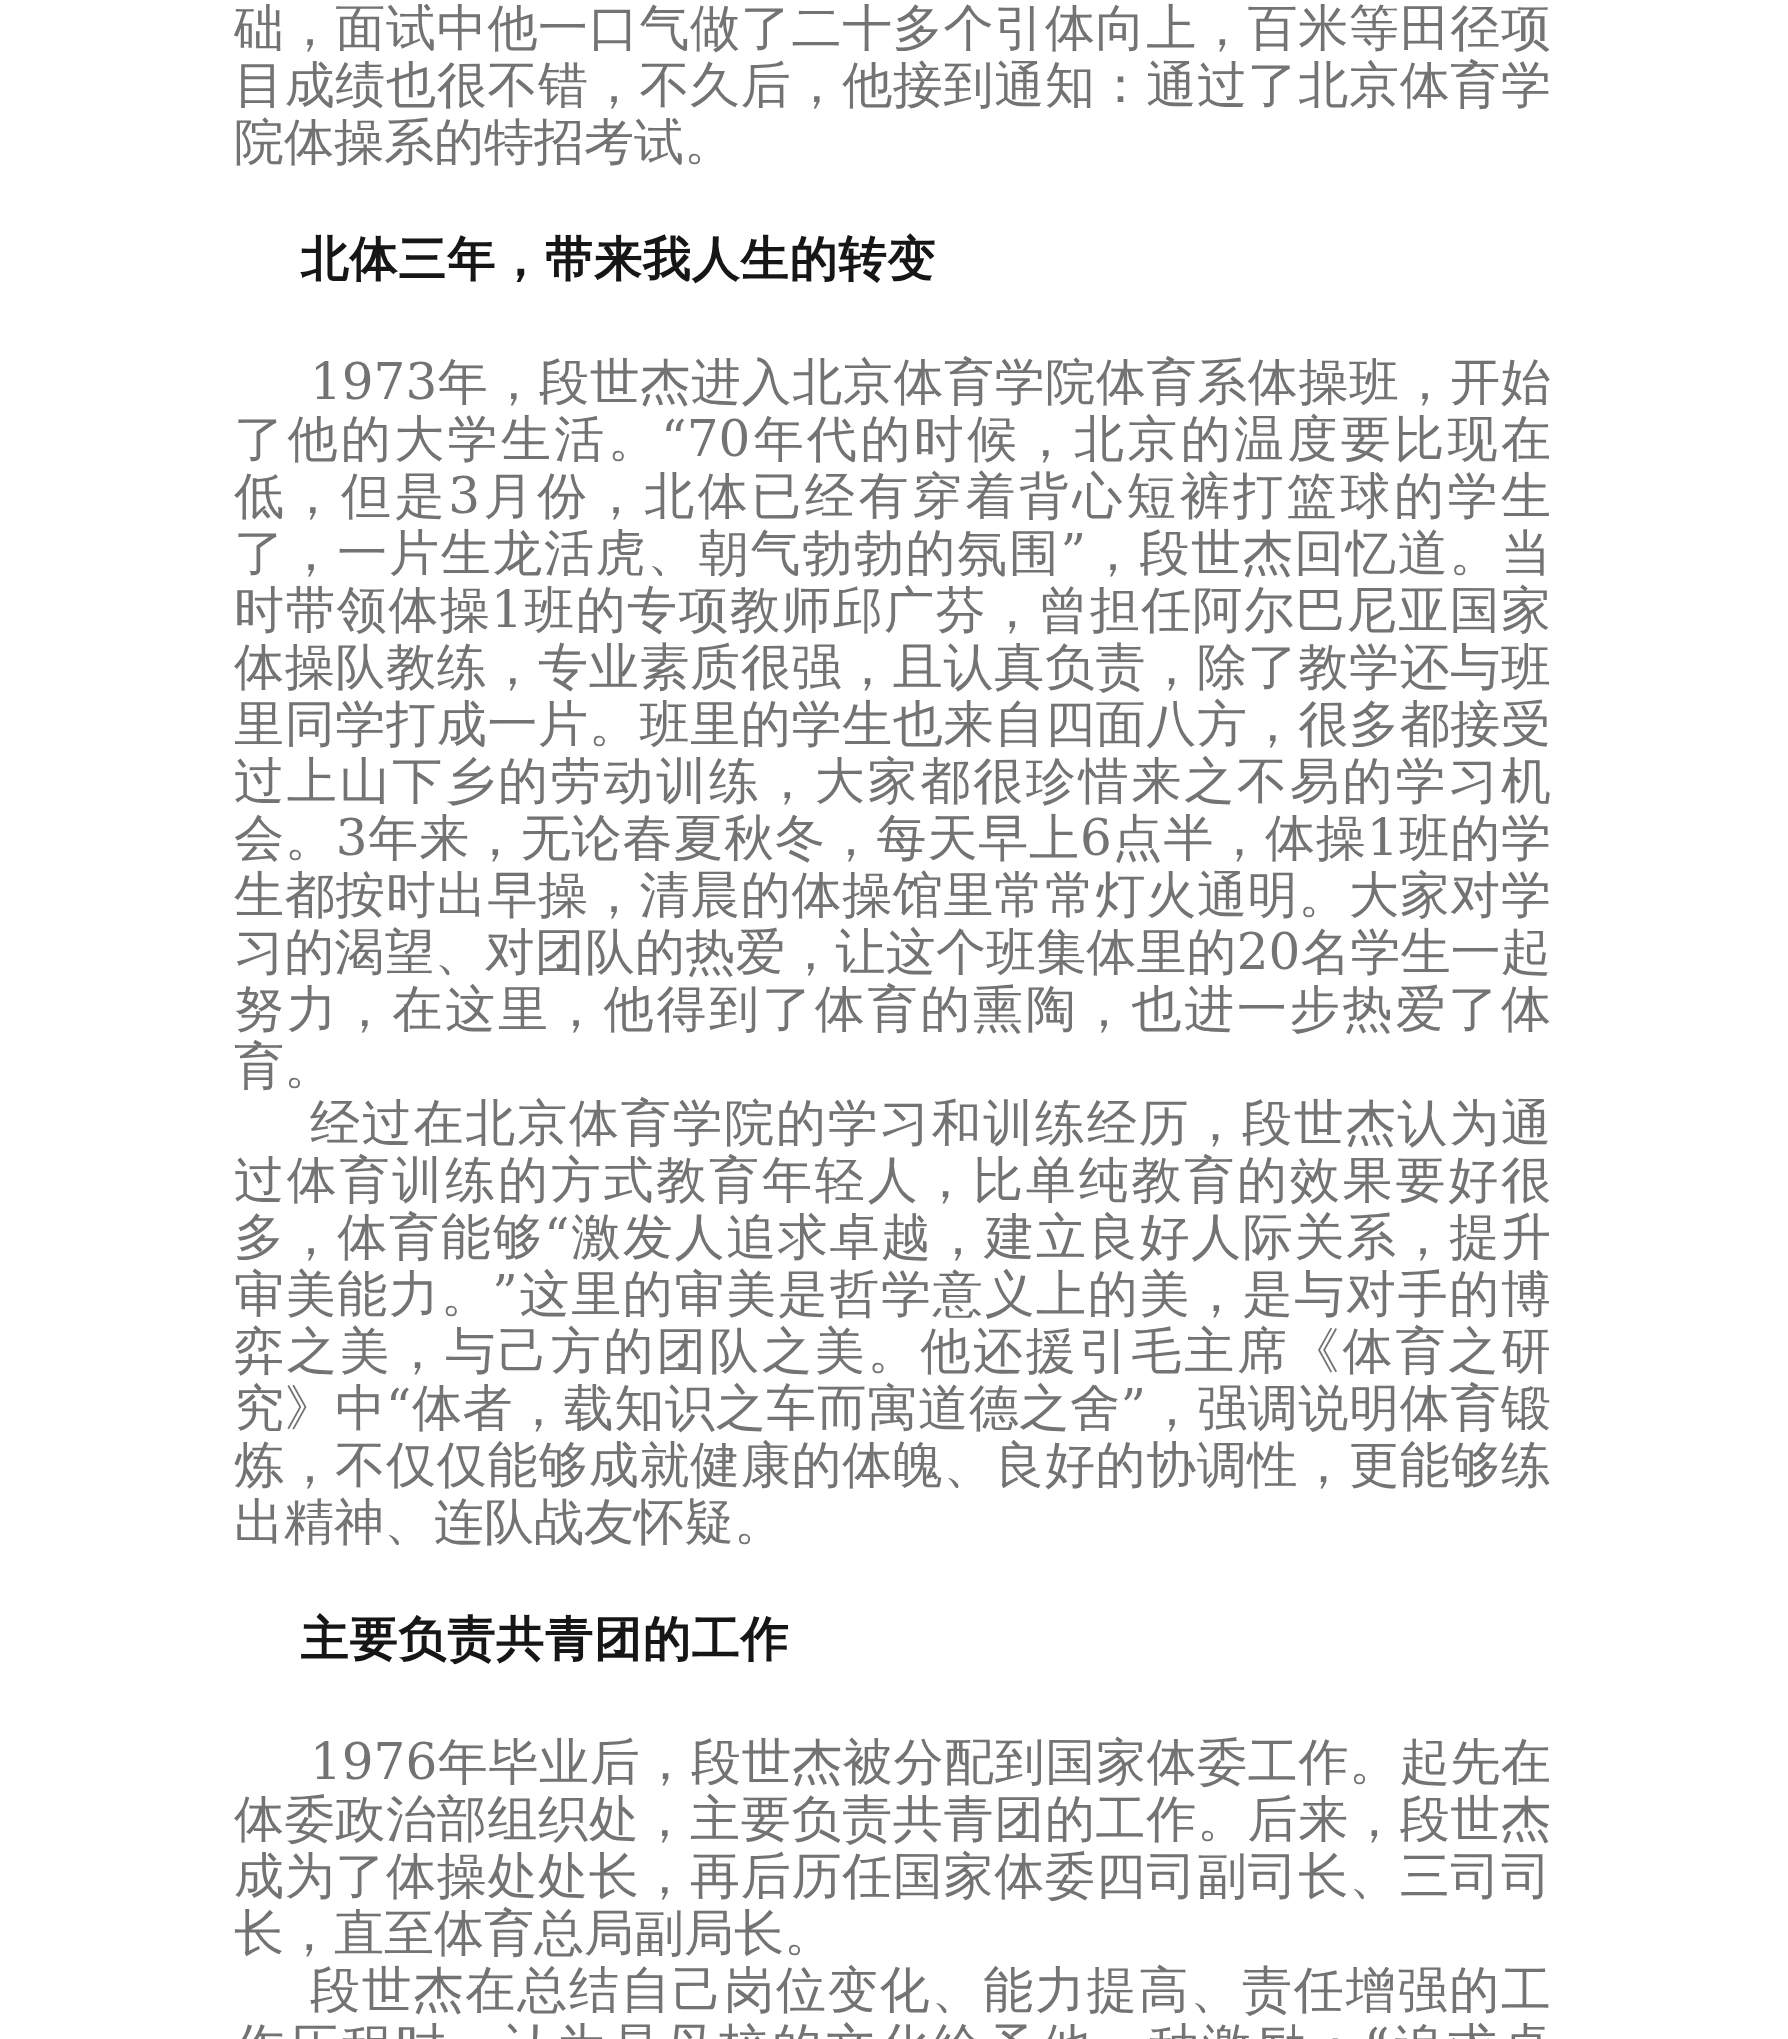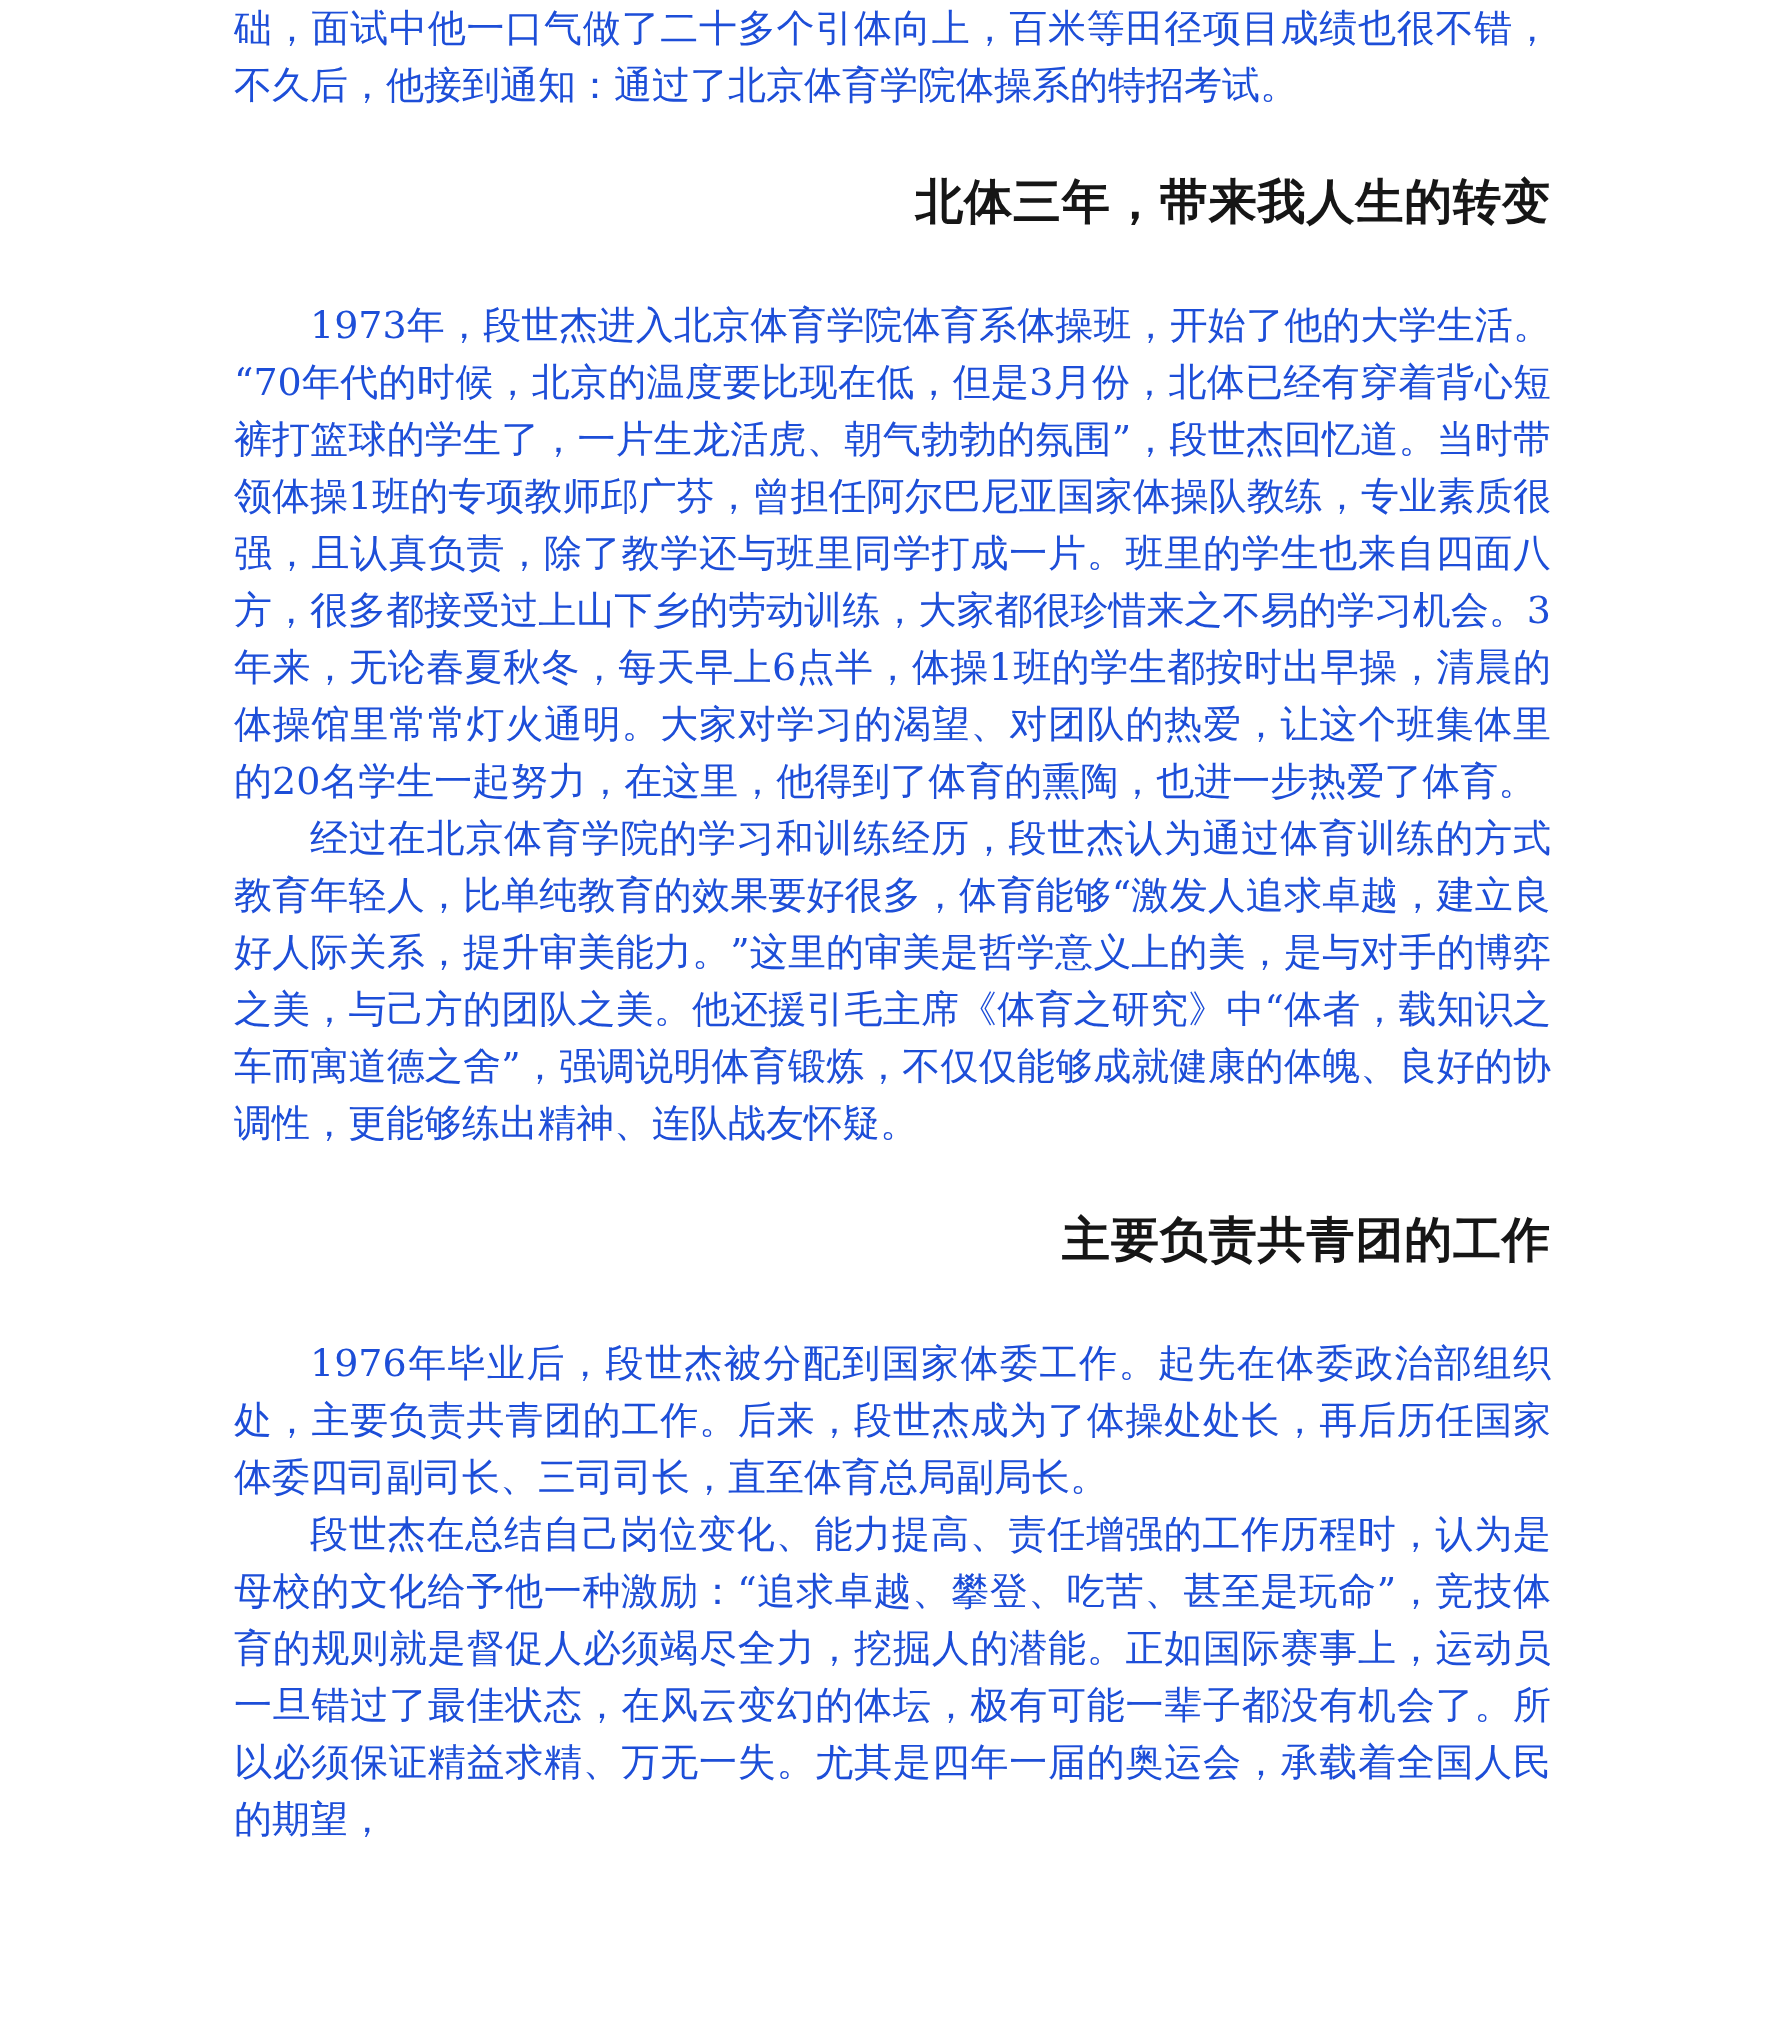--- a/index.html
+++ b/index.html
@@ -17,39 +17,38 @@
     color: #1b1b1b;
   }
   .text-column {
     position: absolute;
     left: 234px;
     top: 0;
     width: 1317px;
   }
   p.body {
     margin: 0;
-    font-size: 38px;
+    font-size: 50px;
     line-height: 57px;
     text-align: justify;
     text-justify: inter-ideograph;
     text-indent: 76px;
-    color: #1d4ed8;
+    color: #737373;
   }
   p.body.noindent {
     text-indent: 0;
   }
   h2.heading {
     font-family: "DejaVu Sans", "Liberation Sans", sans-serif;
     font-weight: bold;
     font-size: 48px;
     line-height: 60px;
     color: #161616;
     margin: 57px 0 66px 67px;
     letter-spacing: 0.9px;
-    text-align: right;
   }
 </style>
 </head>
 <body>
 
 <div class="page">
   <div class="text-column">
 
     <p class="body noindent">础，面试中他一口气做了二十多个引体向上，百米等田径项目成绩也很不错，不久后，他接到通知：通过了北京体育学院体操系的特招考试。</p>
 

